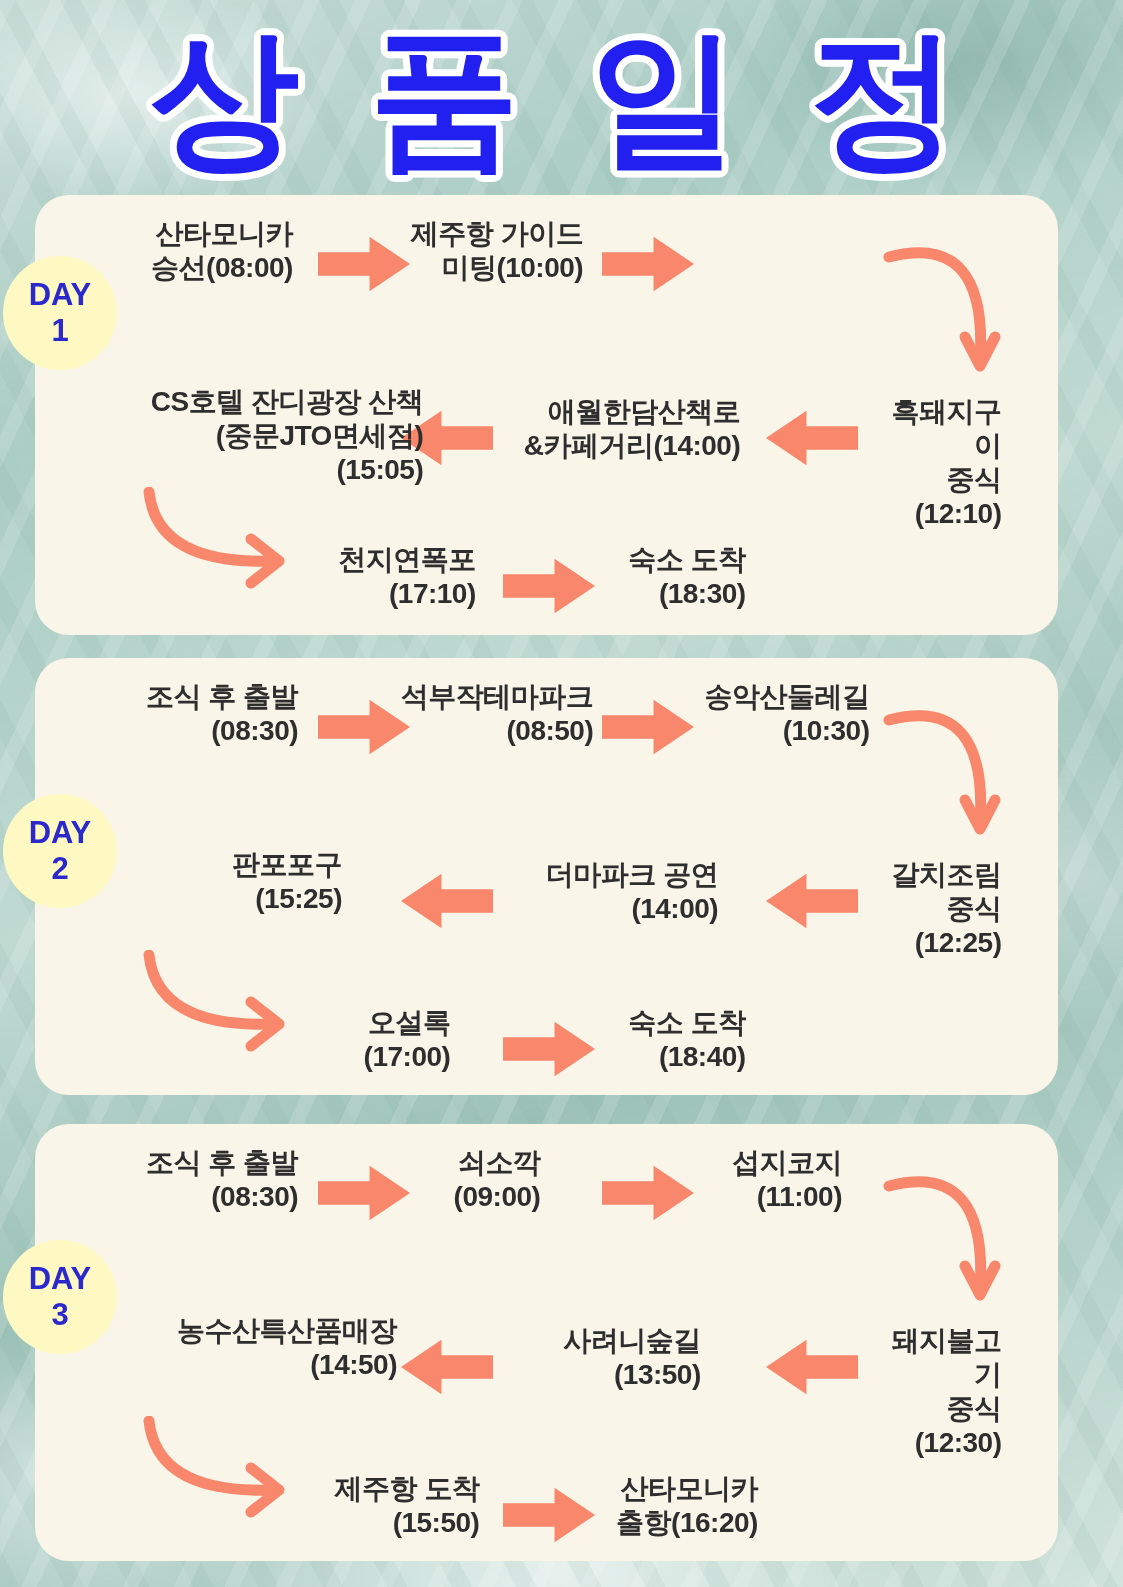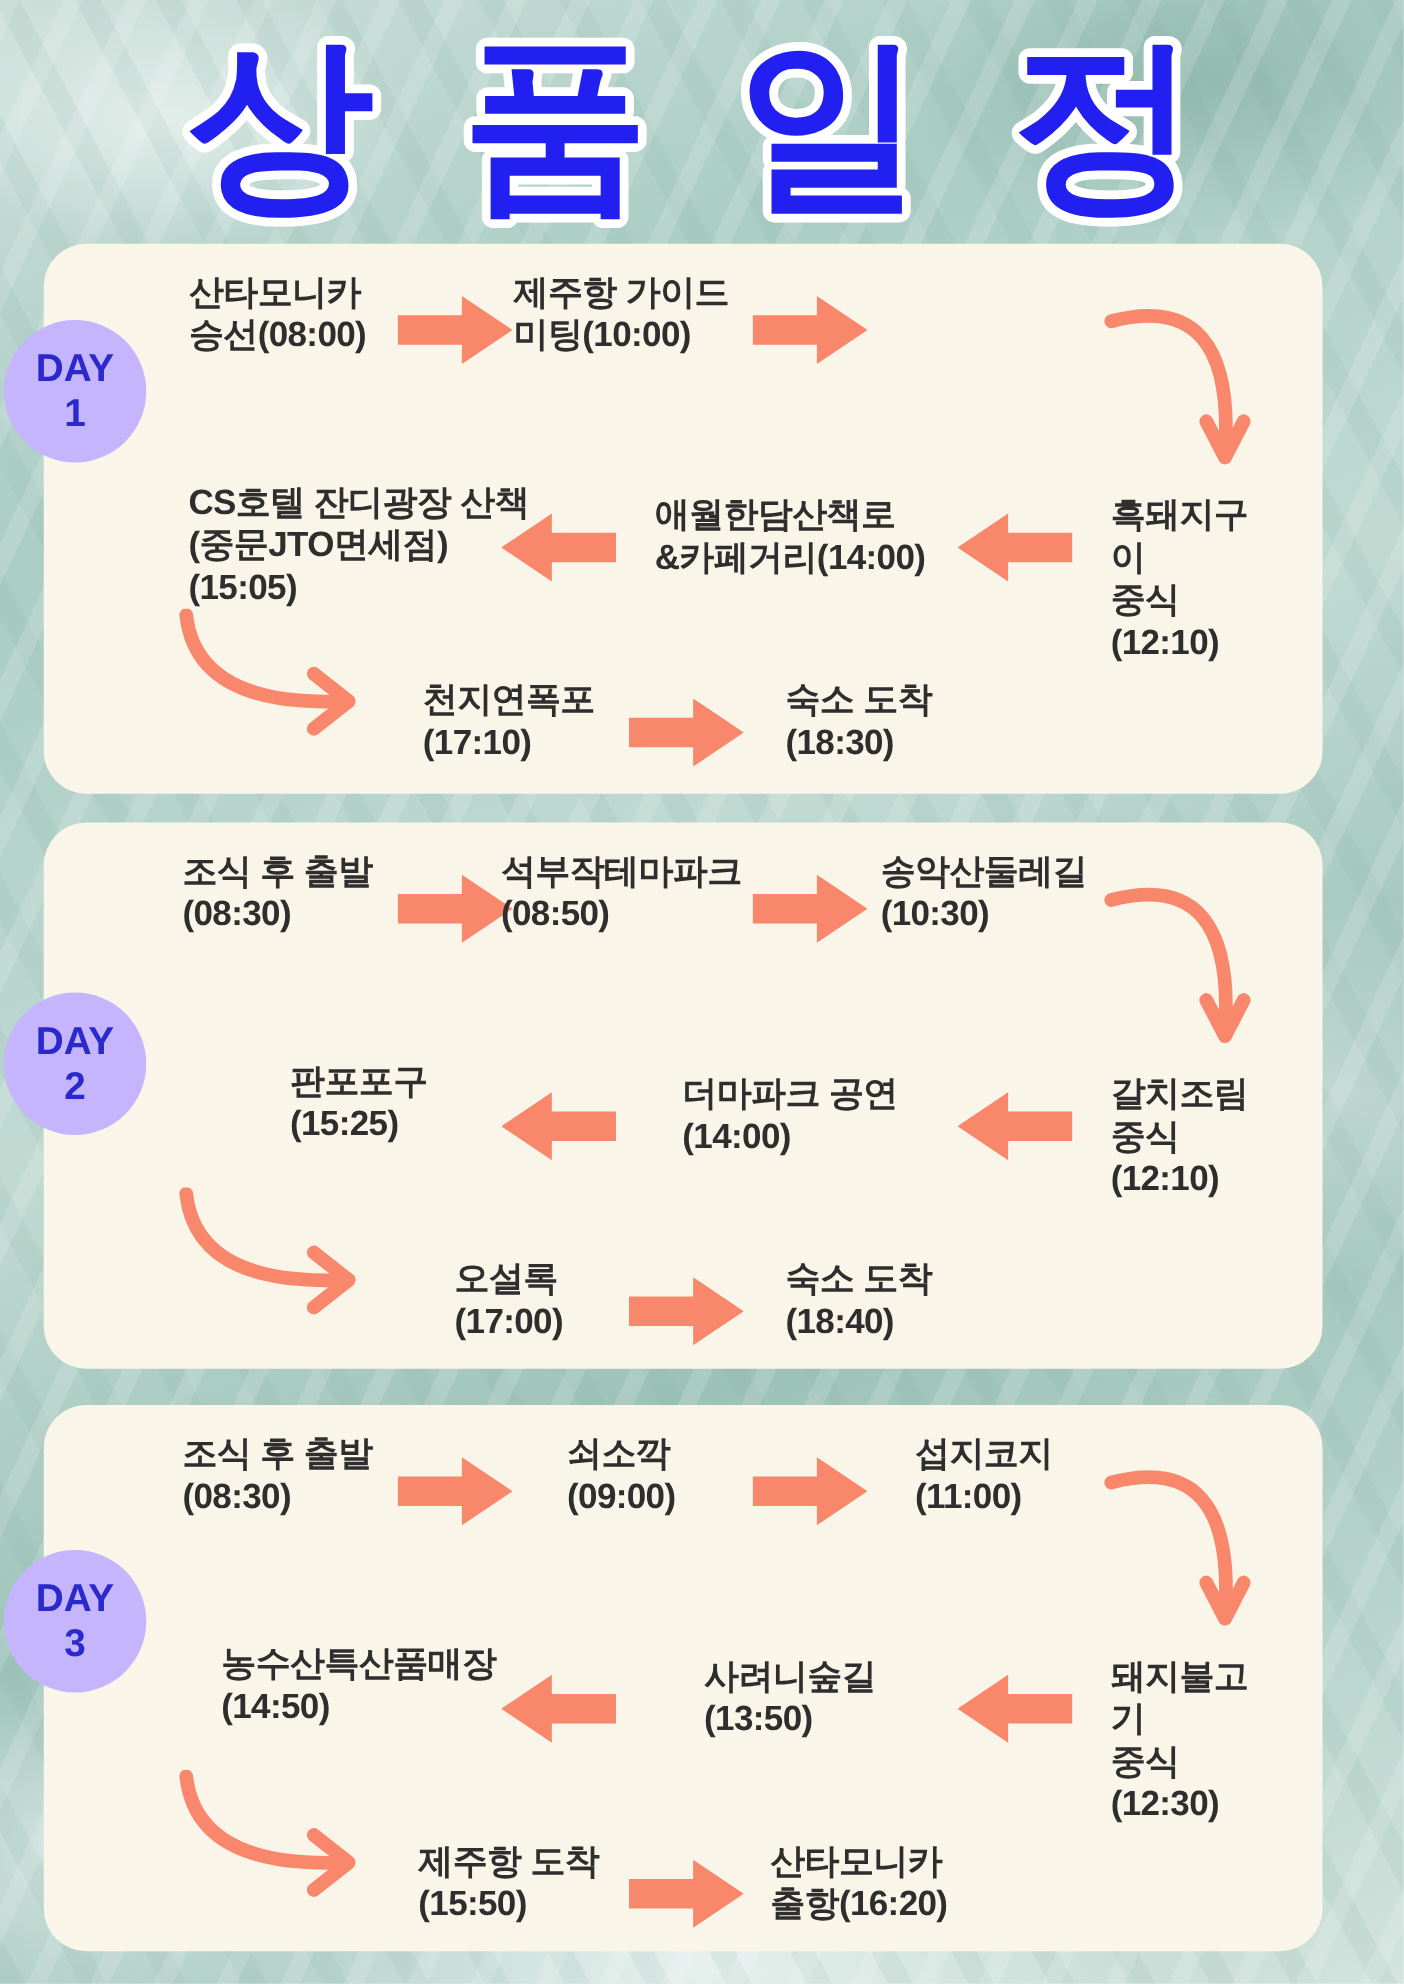--- a/index.html
+++ b/index.html
@@ -25,29 +25,29 @@
     font-family:"Liberation Sans",sans-serif;font-weight:bold;
     fill:#2220f0;stroke:#ffffff;stroke-width:14px;paint-order:stroke;
     stroke-linejoin:round;letter-spacing:14px;
   }
   .panel{
     position:absolute;left:35px;width:1023px;z-index:1;
     background:#faf5e9;border-radius:34px;
   }
   .day-circle{
     position:absolute;left:-32px;width:114px;height:114px;border-radius:50%;
-    background:#c4b5fd;display:flex;flex-direction:column;align-items:center;
+    background:#fef9c3;display:flex;flex-direction:column;align-items:center;
     justify-content:center;gap:2px;z-index:3;
   }
   .p1 .day-circle{top:61px}
   .p2 .day-circle{top:136px}
   .p3 .day-circle{top:116px}
   .day-word,.day-num{color:#2b28cc;font-weight:800;font-size:31px;line-height:1.1;}
   .item{
-    position:absolute;transform:translateX(-50%);text-align:left;
+    position:absolute;transform:translateX(-50%);text-align:right;
     font-weight:800;font-size:28px;line-height:1.21;color:#2e2e2e;
     white-space:pre-line;letter-spacing:-0.5px;
   }
   .s1{left:187px;top:22px}
   .s2{left:462px;top:22px}
   .s3{left:752px;top:22px}
   .s4{left:910px;top:200px}
   .s5{left:597px;top:200px}
   .s6{left:252px;top:190px}
   .s7{left:372px;top:348px}
@@ -118,21 +118,21 @@
   <div class="item s2">석부작테마파크
 (08:50)</div>
   <div class="barrow right a2"></div>
   <div class="item s3">송악산둘레길
 (10:30)</div>
   <svg class="curve cr" viewBox="0 0 125 155">
     <path d="M 6,32 Q 106,6 97,138"></path>
     <path d="M 82,112 L 97,141 L 112,112"></path>
   </svg>
   <div class="item s4">갈치조림
-중식(12:10)</div>
+중식(12:25)</div>
   <div class="barrow left a4"></div>
   <div class="item s5">더마파크 공연
 (14:00)</div>
   <div class="barrow left a3"></div>
   <div class="item s6">판포포구
 (15:25)</div>
   <svg class="curve cl" viewBox="0 0 160 105">
     <path d="M 16,5 Q 24,78 140,74"></path>
     <path d="M 118,52 L 146,74 L 118,96"></path>
   </svg>

